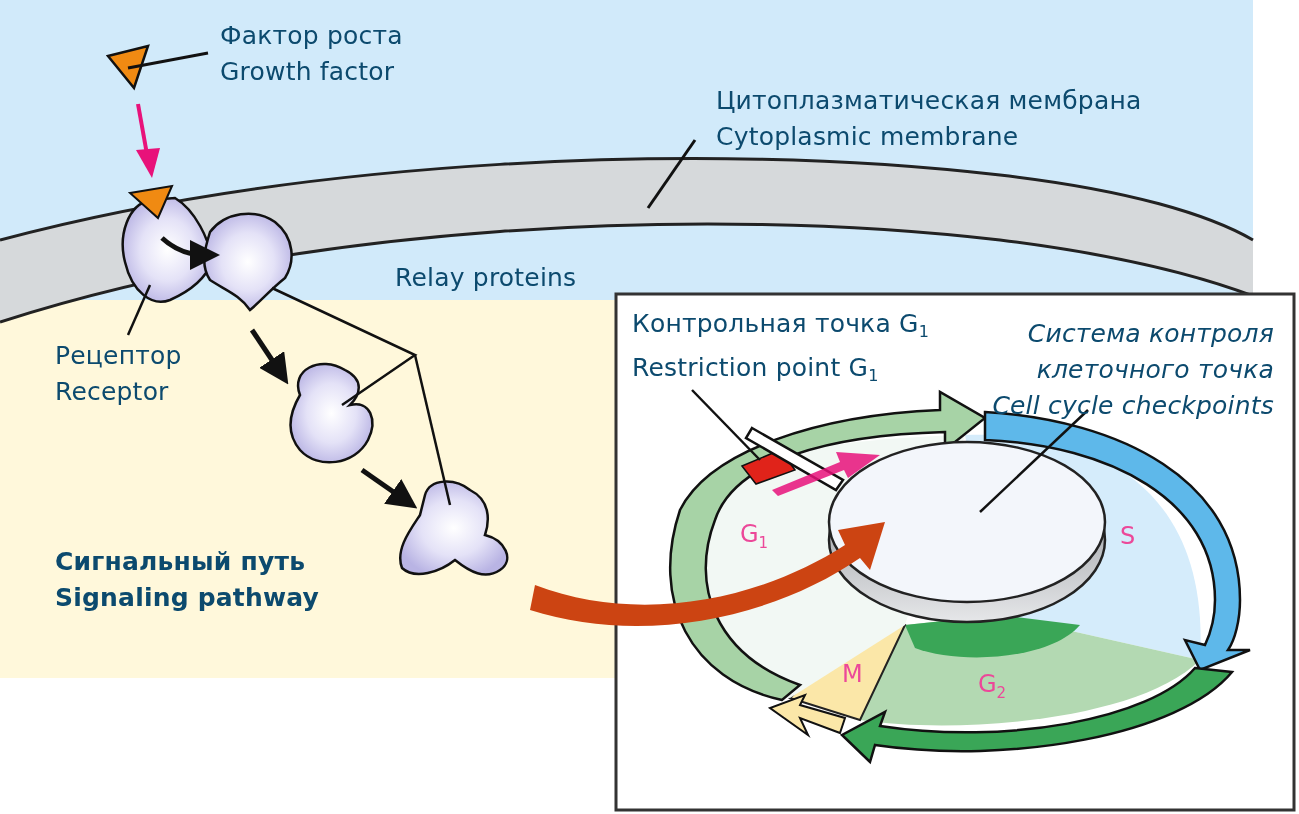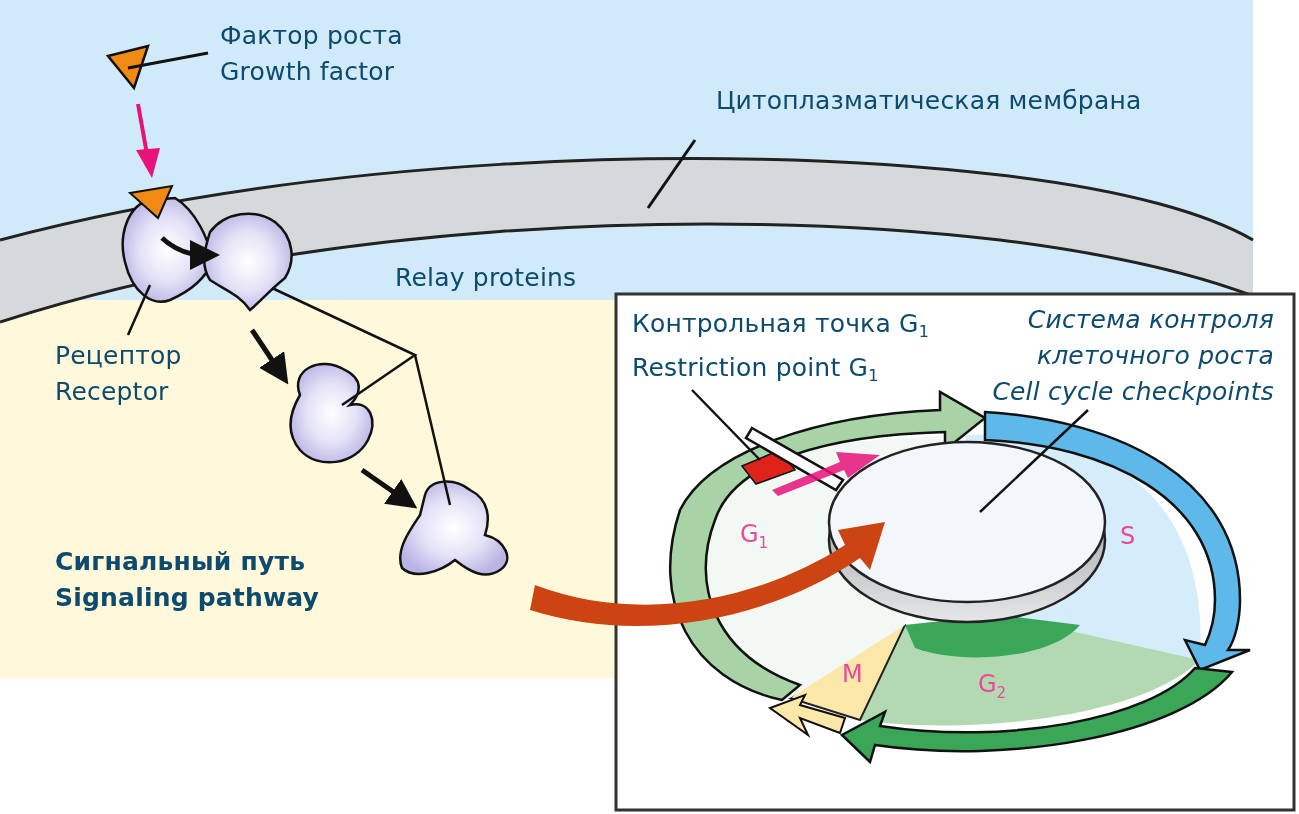--- a/index.html
+++ b/index.html
@@ -93,38 +93,39 @@
 
   <path d="M535,585 C640,625 760,600 845,545 L838,530 L885,522 L870,570 L860,558 C770,620 640,645 530,610 Z" fill="#cc4412"></path>
 </svg>
 
 <div class="lbl" style="left:220px; top:18px;">
   <div>Фактор роста</div>
   <div>Growth factor</div>
 </div>
 <div class="lbl" style="left:716px; top:83px;">
   <div>Цитоплазматическая мембрана</div>
+  <div>Cytoplasmic membrane</div>
 </div>
 <div class="lbl" style="left:395px; top:260px;">
   <div>Relay proteins</div>
 </div>
 <div class="lbl" style="left:55px; top:338px;">
   <div>Рецептор</div>
   <div>Receptor</div>
 </div>
 <div class="lbl bold" style="left:55px; top:532px;margin-top:12px;">
   <div>Сигнальный путь</div>
   <div>Signaling pathway</div>
 </div>
 <div class="lbl" style="left:632px; top:306px;">
   <div><span>Контрольная точка G</span><sub>1</sub></div>
   <div><span>Restriction point G</span><sub>1</sub></div>
 </div>
-<div class="lbl italic" style="right:25px; top:302px;">
+<div class="lbl italic" style="right:25px; top:316px;">
   <div>Система контроля</div>
-  <div>клеточного роста</div>
+  <div>клеточного точка</div>
   <div>Cell cycle checkpoints</div>
 </div>
 
 <div class="phase" style="left:740px; top:520px;"><span>G</span><sub>1</sub></div>
 <div class="phase" style="left:1120px; top:522px;"><span>S</span></div>
 <div class="phase" style="left:978px; top:670px;"><span>G</span><sub>2</sub></div>
 <div class="phase" style="left:842px; top:660px;"><span>M</span></div>
 
 </body></html>

